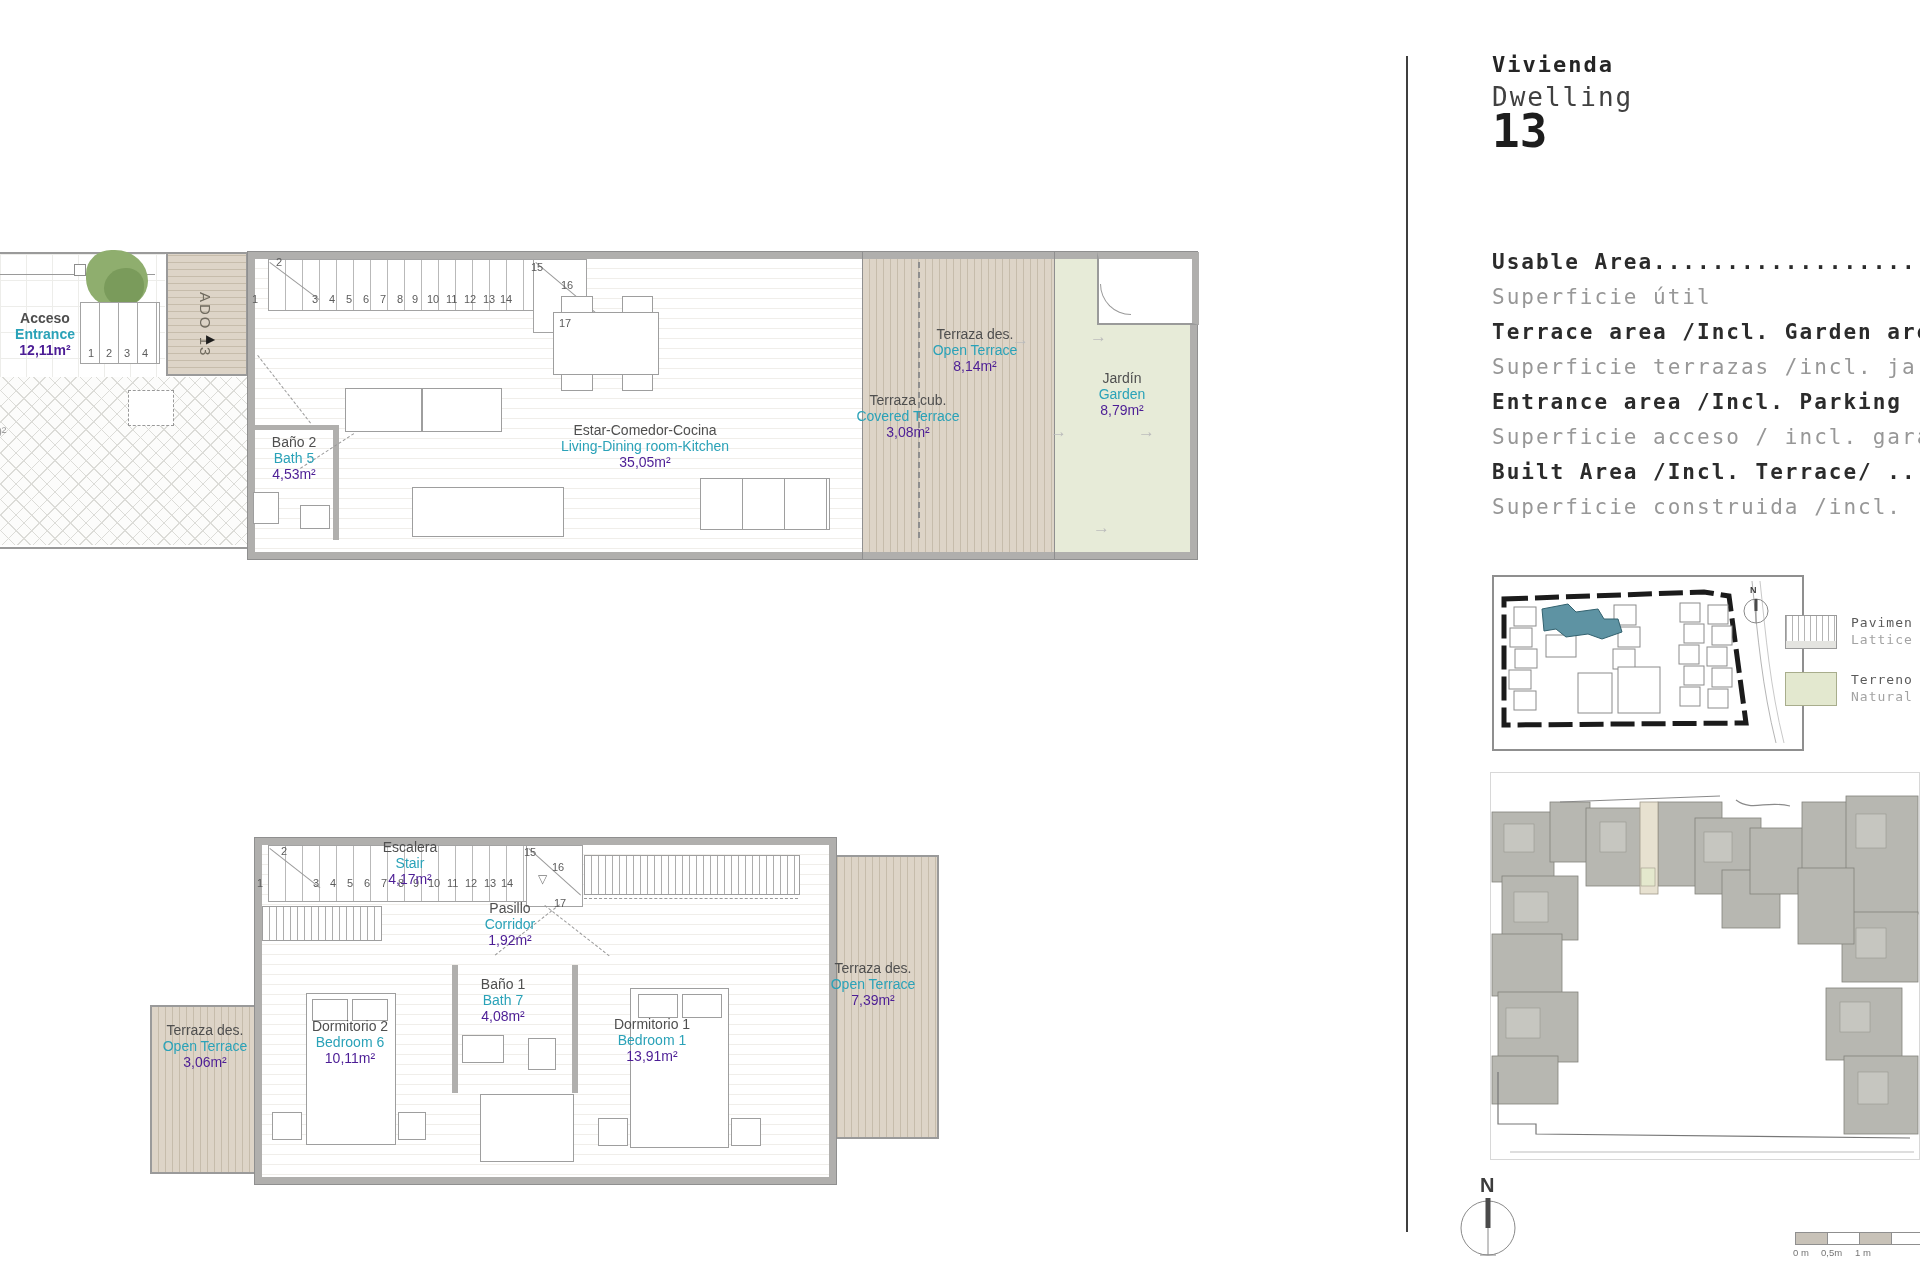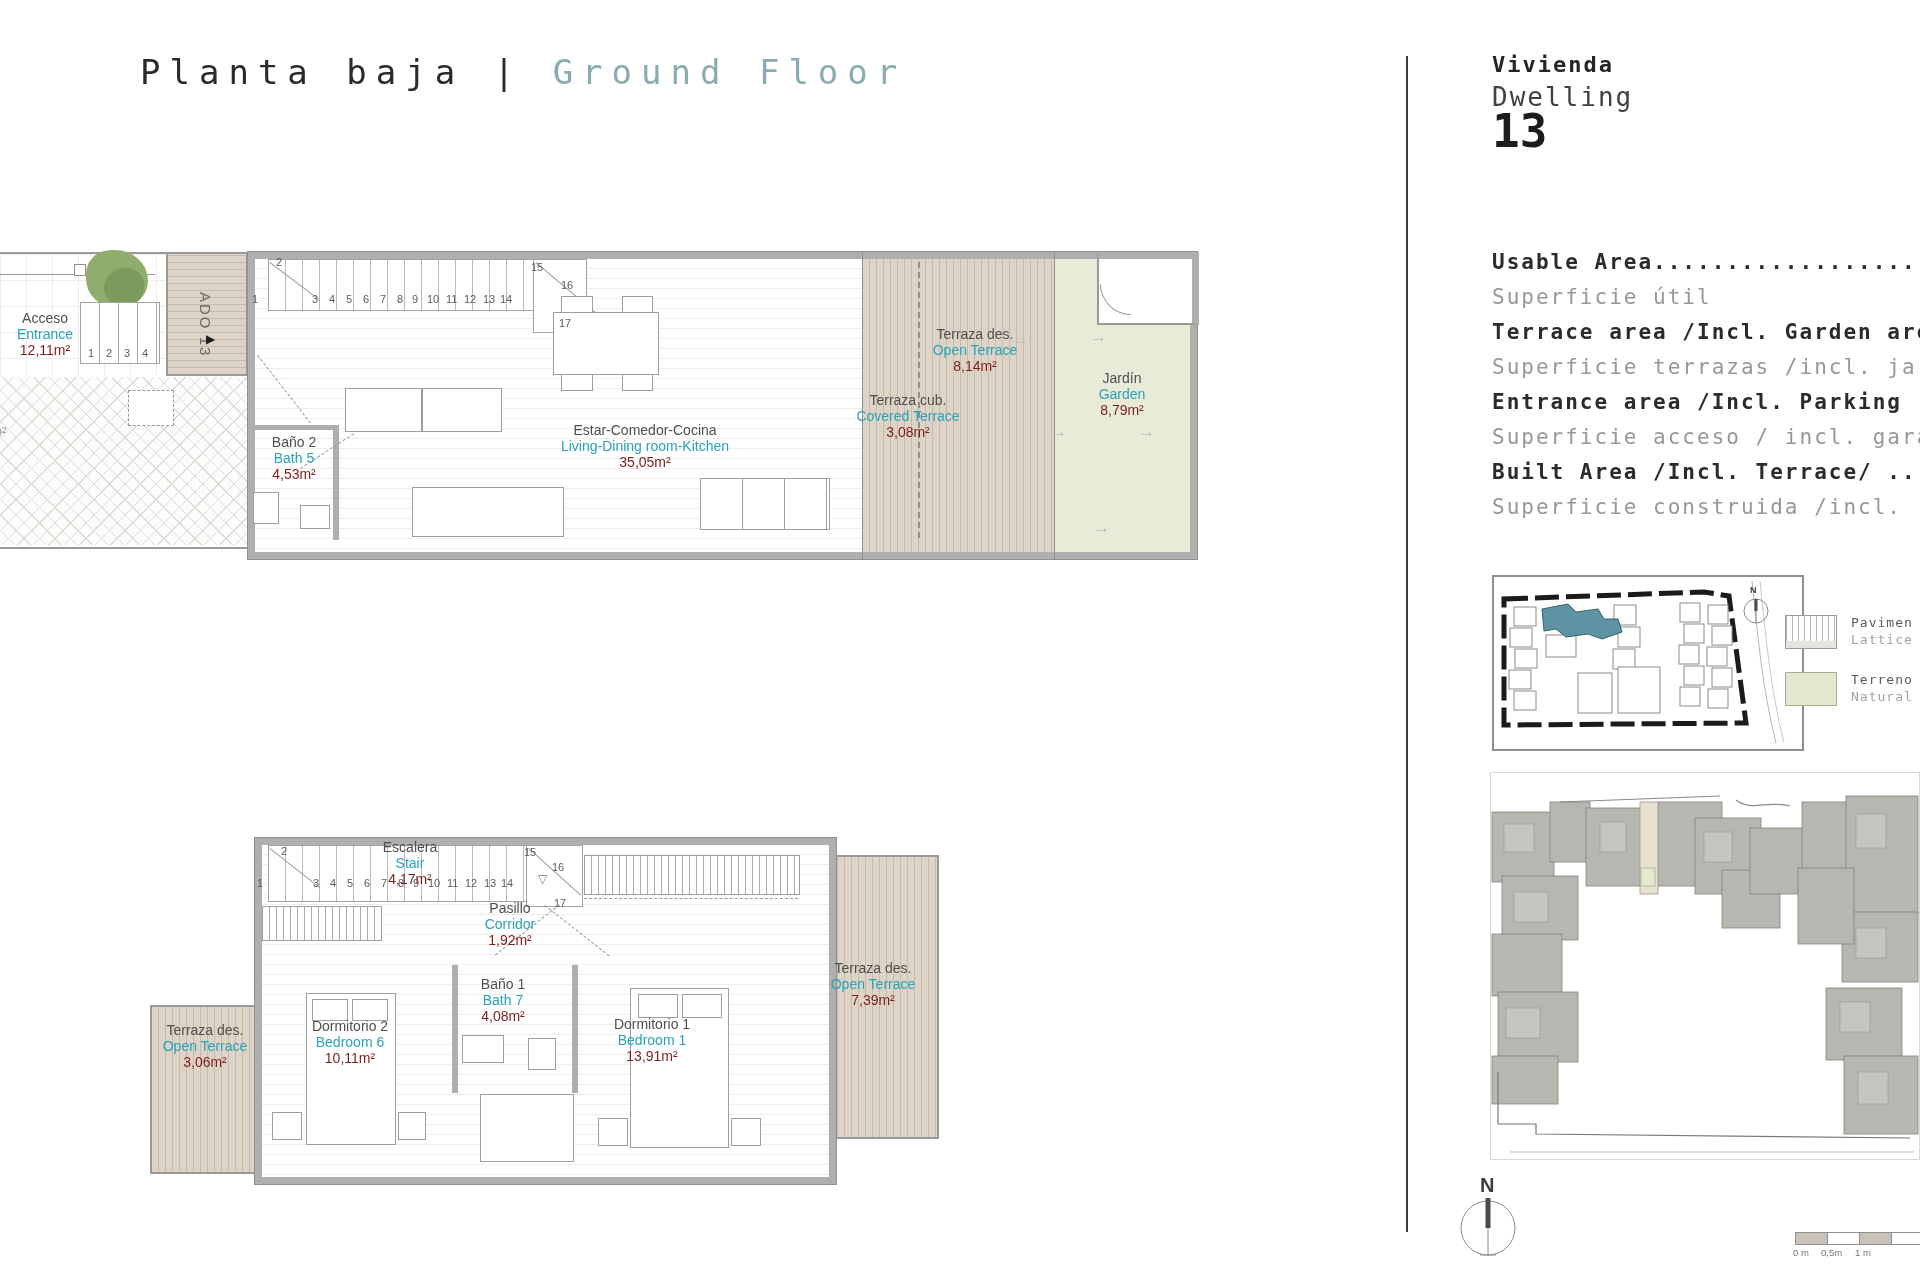--- a/index.html
+++ b/index.html
@@ -29,21 +29,21 @@
   .f{position:absolute;background:#fff;border:1px solid #9e9e9e;}
   .dashline-v{position:absolute;border-left:2px dashed #8f8f8f;width:0;}
   .dashleaf{position:absolute;border-top:1px dashed #9a9a9a;height:0;transform-origin:left top;}
   .arc{position:absolute;border-left:1px solid #999;border-bottom:1px solid #999;
        border-radius:0 0 0 100%;}
   
   .rlabel{position:absolute;text-align:center;transform:translateX(-50%);white-space:nowrap;
           font-size:14px;line-height:16px;z-index:6;}
   .l-es{color:#4f4f4f;}
   .l-en{color:#2aa2b8;}
-  .l-area{color:#7f1d1d;}
+  .l-area{color:#4c1d95;}
   .snum{position:absolute;font-size:11px;color:#5c5c5c;z-index:5;}
   .garrow{position:absolute;font-size:17px;color:#bcbcbc;z-index:4;}
   .tri{position:absolute;font-size:12px;color:#7a7a7a;z-index:5;}
   .ado-text{position:absolute;font-size:15px;letter-spacing:2px;color:#6f6a5e;
             transform:rotate(90deg);transform-origin:top left;white-space:nowrap;z-index:4;}
   .ado-arrow{position:absolute;font-size:12px;color:#1c1c1c;z-index:4;}
   .edgefrag{position:absolute;font-size:14px;color:#9f9f9f;}
   
   .mono{font-family:"DejaVu Sans Mono",monospace;}
   #divider{position:absolute;left:1406px;top:56px;width:2px;height:1176px;background:#3f3f3f;}
@@ -69,25 +69,20 @@
   #compass-bottom{position:absolute;left:1458px;top:1176px;}
   #scalebar{position:absolute;left:1795px;top:1232px;width:140px;height:30px;}
   .sb-seg{position:absolute;top:0;height:11px;border:1px solid #8f8f8f;}
   .sb-lab{position:absolute;top:15px;font-size:9.5px;color:#757575;text-align:right;}
 </style>
 </head>
 <body>
 
 <div id="screen">
 
-  <div class="big-title" style="left:140px;top:52px;">
-    <span>Planta baja</span>
-    <span>|</span>
-    <span class="t-en">Ground Floor</span>
-  </div>
 
   <div class="abs" style="left:0;top:252px;width:250px;height:293px;border-top:2px solid #9a9a9a;border-bottom:2px solid #9a9a9a;background:#fff;">
     <div class="abs lightgrid" style="left:0;top:0;width:165px;height:123px;"></div>
     <div class="abs crosshatch" style="left:0;top:123px;width:250px;height:168px;"></div>
     <div class="abs" style="left:0;top:20px;width:155px;height:1px;background:#9a9a9a;"></div>
     <div class="abs" style="left:74px;top:10px;width:10px;height:10px;border:1px solid #8d8d8d;background:#fff;"></div>
     <div class="abs" style="left:96px;top:14px;width:8px;height:8px;border:1px solid #8d8d8d;background:#fff;"></div>
     <div class="abs" style="left:86px;top:-4px;width:62px;height:58px;background:#8fae6e;border-radius:42% 55% 48% 52%;"></div>
     <div class="abs" style="left:104px;top:14px;width:40px;height:38px;background:#7a9b5b;border-radius:55% 45% 50% 48%;"></div>
     <div class="abs" style="left:128px;top:136px;width:44px;height:34px;border:1px dashed #999;background:#fff;"></div>
@@ -127,21 +122,21 @@
   <div class="f" style="left:300px;top:505px;width:28px;height:22px;"></div>
 
   <div class="abs stripes-v" style="left:863px;top:252px;width:192px;height:293px;border-top:7px solid #b0afad;border-bottom:7px solid #b0afad;outline:1px solid #8f8f8f;"></div>
   <div class="dashline-v" style="left:918px;top:262px;height:276px;"></div>
 
   <div class="abs garden" style="left:1055px;top:252px;width:135px;height:293px;border-top:7px solid #b0afad;border-bottom:7px solid #b0afad;border-right:7px solid #b0afad;outline:1px solid #8f8f8f;"></div>
 
   <div class="abs" style="left:1097px;top:252px;width:93px;height:64px;background:#fff;border-top:7px solid #b0afad;border-right:7px solid #b0afad;border-left:2px solid #9a9a9a;border-bottom:2px solid #9a9a9a;"></div>
   <div class="arc" style="left:1100px;top:284px;width:30px;height:30px;"></div>
 
-  <div class="rlabel" style="left:45px;top:310px;">
+  <div class="rlabel" style="left:45px;top:310px;font-weight:bold;">
     <div class="l-es">Acceso</div>
     <div class="l-en">Entrance</div>
     <div class="l-area">12,11m²</div>
   </div>
   <div class="rlabel" style="left:294px;top:434px;">
     <div class="l-es">Baño 2</div>
     <div class="l-en">Bath 5</div>
     <div class="l-area">4,53m²</div>
   </div>
   <div class="rlabel" style="left:645px;top:422px;">

